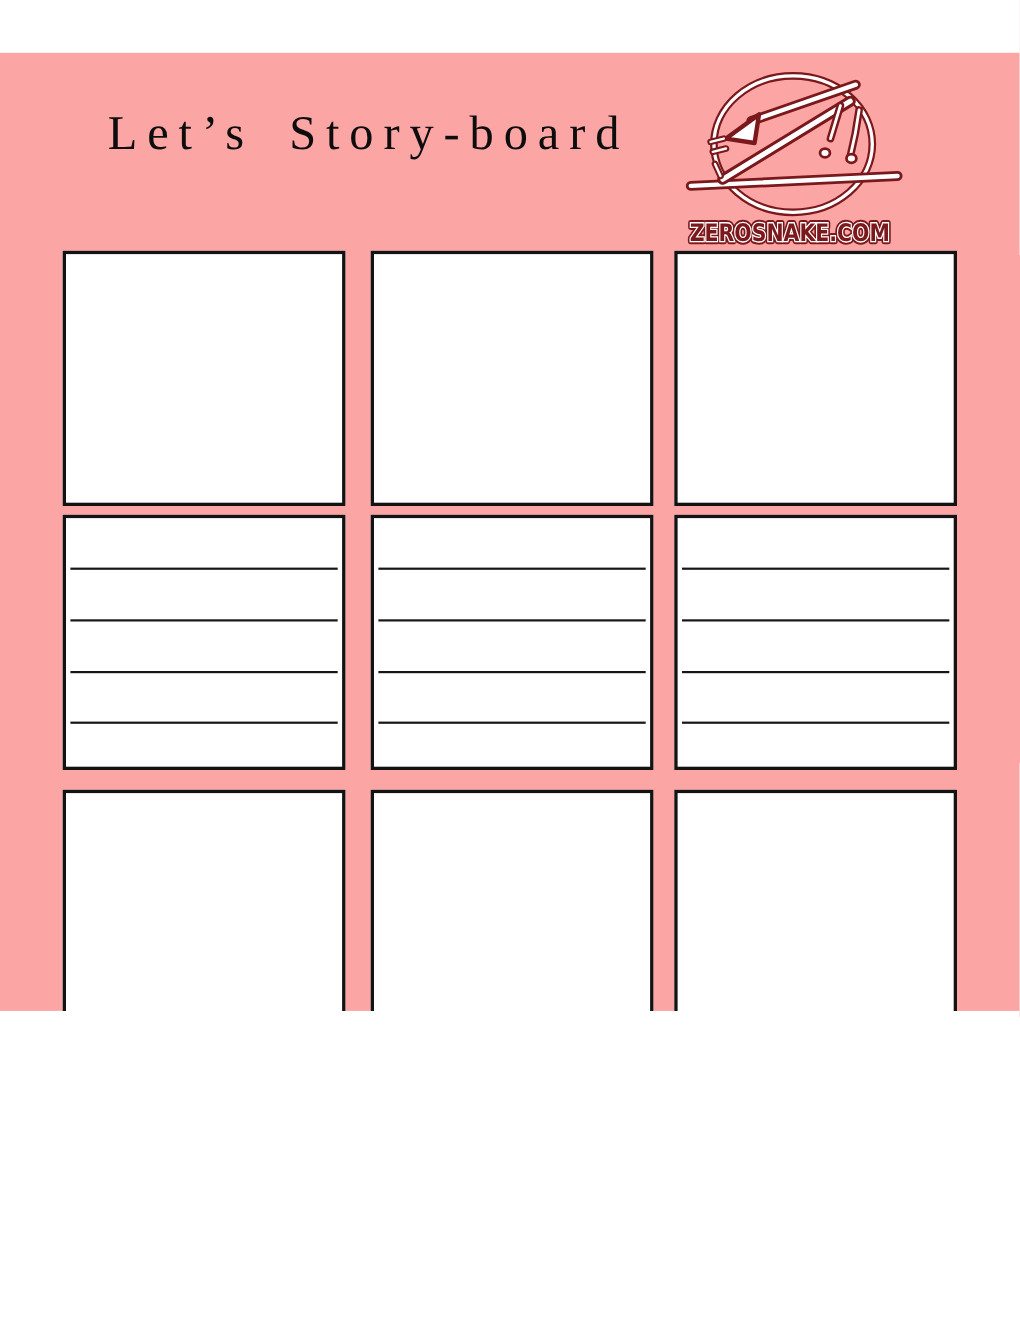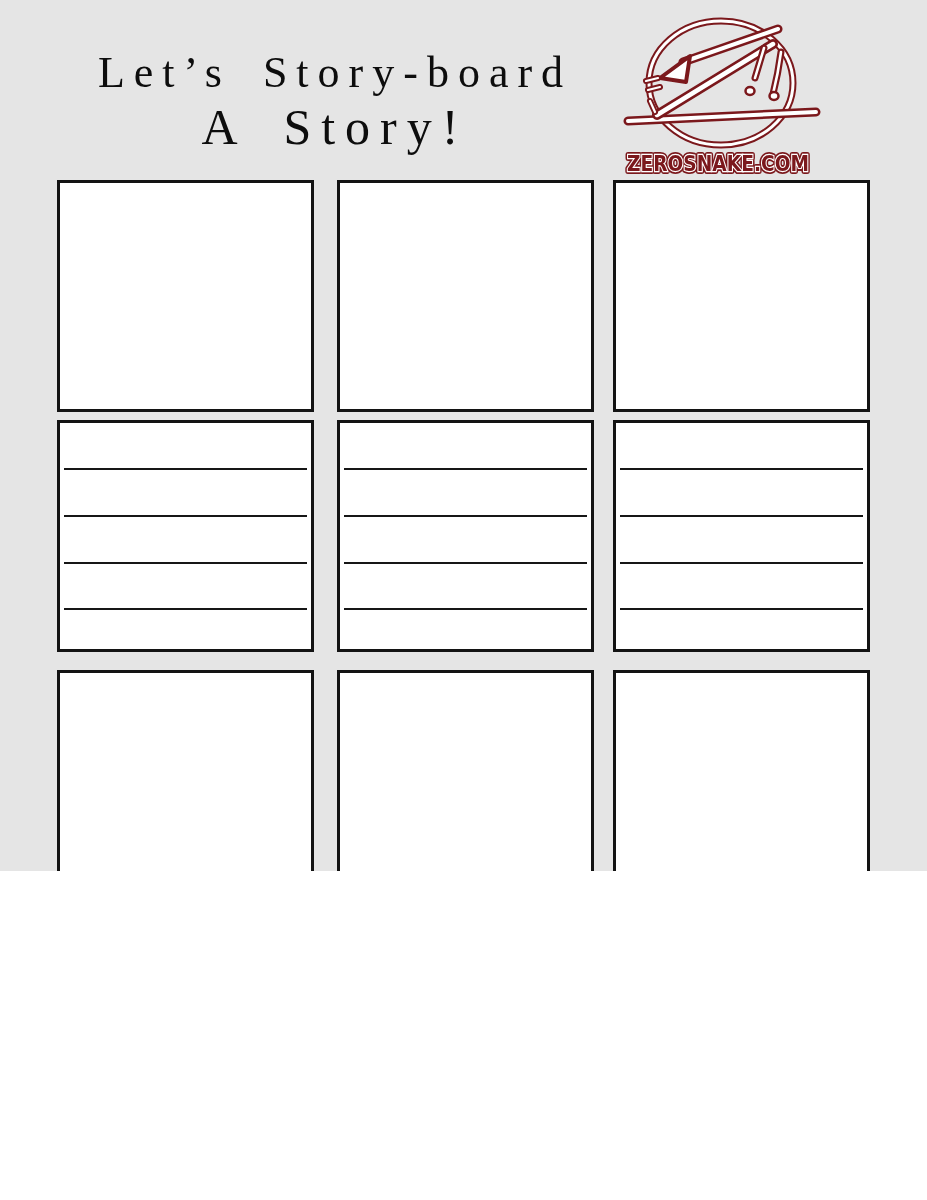--- a/index.html
+++ b/index.html
@@ -1,21 +1,22 @@
 <!DOCTYPE html>
 <html><head>
 <meta charset="utf-8">
 <style>
   html,body{margin:0;padding:0;background:#ffffff;}
   .sheet{
     position:relative;
     width:927px;height:871px;
-    background:#e5e5e5;
+    background:#fca5a5;
     overflow:hidden;
     font-family:"Liberation Serif", serif;
+    margin-top:48px;
   }
   
   .title{
     position:absolute;left:20px;top:50px;width:630px;
     text-align:center;color:#0d0d0d;
   }
   .title .line1{
     font-size:44px;line-height:46px;
     letter-spacing:9px;word-spacing:12px;
   }
@@ -51,21 +52,20 @@
   .write-line:nth-child(3){top:139px;}
   .write-line:nth-child(4){top:185px;}
 </style>
 </head>
 <body>
 
 <div class="sheet">
 
   <header class="title">
     <div class="line1">Let’s Story-board</div>
-    <div class="line2">A Story!</div>
   </header>
 
   <div class="logo">
     <svg viewBox="0 0 230 175">
       <g stroke-linecap="round" fill="none">
 
         <ellipse cx="105" cy="79" rx="72" ry="62" stroke="#7b181c" stroke-width="7"></ellipse>
         <ellipse cx="105" cy="79" rx="72" ry="62" stroke="#ffffff" stroke-width="3"></ellipse>
 
         <path d="M12,117 L200,108" stroke="#7b181c" stroke-width="9"></path>

